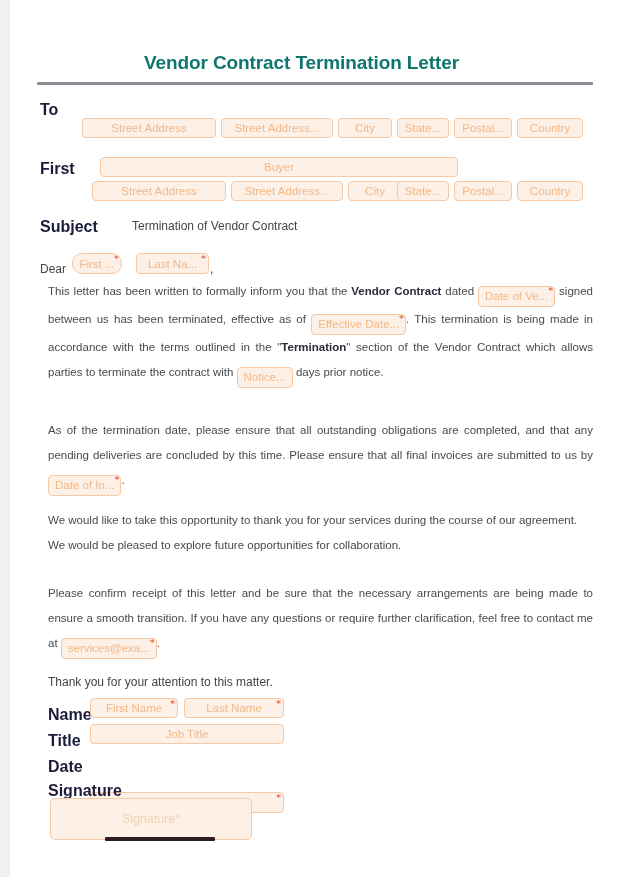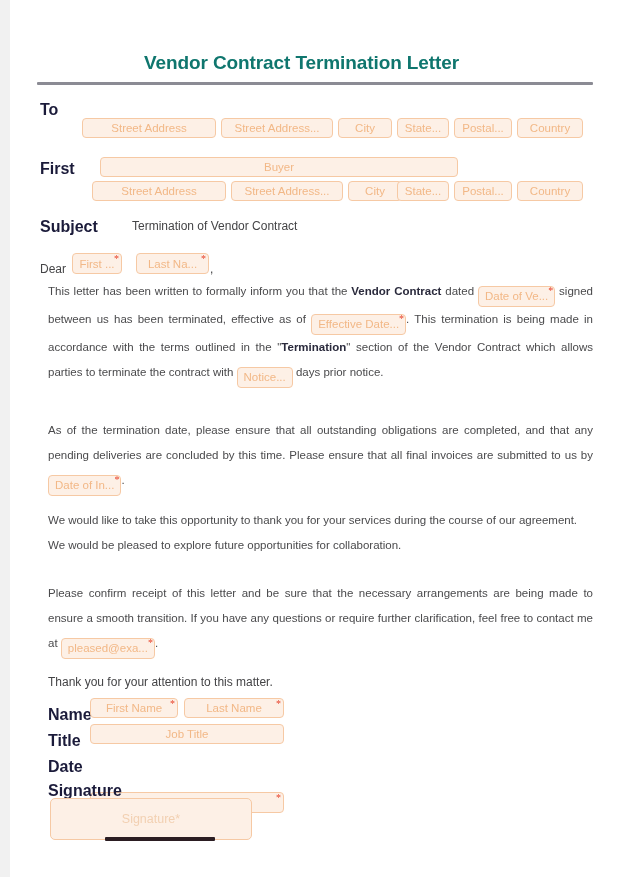--- a/index.html
+++ b/index.html
@@ -194,21 +194,21 @@
     <span>Postal...</span>
   </div>
   <div class="fld" style="left:507px; top:181px; width:66px; height:20px;">
     <span>Country</span>
   </div>
 
   <div class="row-label" style="left:30px; top:218px;">Subject</div>
   <div class="static-text" style="left:122px; top:219px;">Termination of Vendor Contract</div>
 
   <div class="static-text" style="left:30px; top:262px;">Dear</div>
-  <div class="fld" style="left:62px; top:253px; width:50px; height:21px;">
+  <div class="fld" style="left:62px; top:253px; width:50px; height:21px;border-radius:10px;">
     <span>First ...</span>
     <span class="star">*</span>
   </div>
   <div class="fld" style="left:126px; top:253px; width:73px; height:21px;">
     <span>Last Na...</span>
     <span class="star">*</span>
   </div>
   <div class="static-text" style="left:200px; top:262px;">,</div>
 
   <div class="para" style="left:38px; top:279px; width:545px;">
@@ -229,21 +229,21 @@
         <span class="star">*</span>
       </span><span>.</span>
   </div>
 
   <div class="para" style="left:38px; top:508px; width:545px; text-align:left;">
     <span>We would like to take this opportunity to thank you for your services during the course of our agreement. We would be pleased to explore future opportunities for collaboration.</span>
   </div>
 
   <div class="para" style="left:38px; top:581px; width:545px;">
     <span>Please confirm receipt of this letter and be sure that the necessary arrangements are being made to ensure a smooth transition. If you have any questions or require further clarification, feel free to contact me at </span><span class="chip">
-        <span>pleased@exa...</span>
+        <span>services@exa...</span>
         <span class="star">*</span>
       </span><span>.</span>
   </div>
 
   <div class="static-text" style="left:38px; top:675px;">Thank you for your attention to this matter.</div>
 
   <div class="row-label" style="left:38px; top:706px;">Name</div>
   <div class="fld" style="left:80px; top:698px; width:88px; height:20px;">
     <span>First Name</span>
     <span class="star">*</span>

